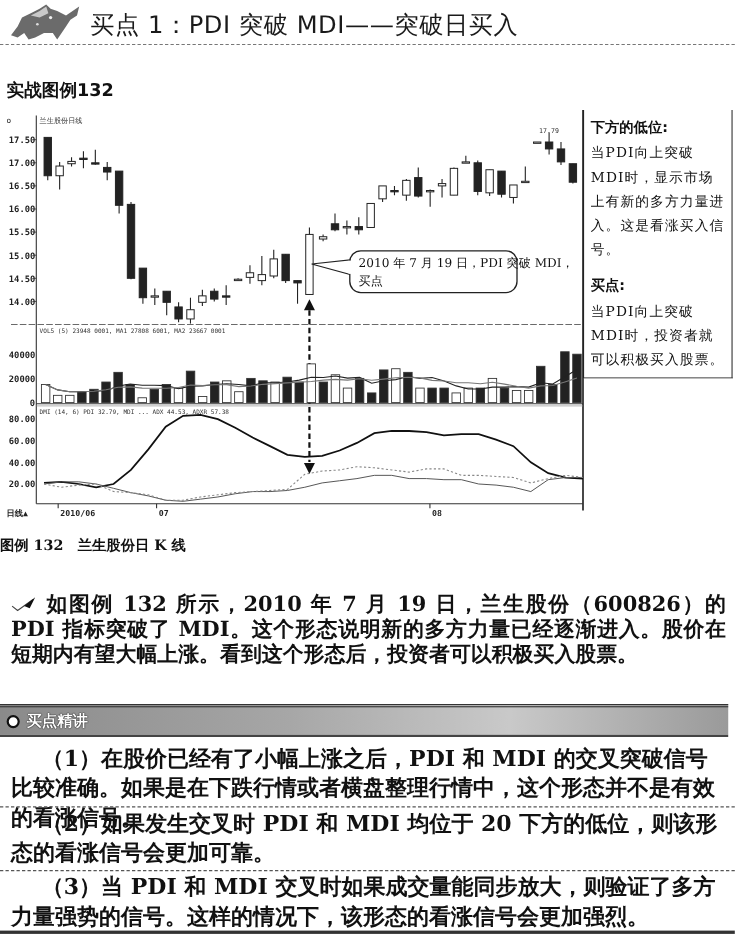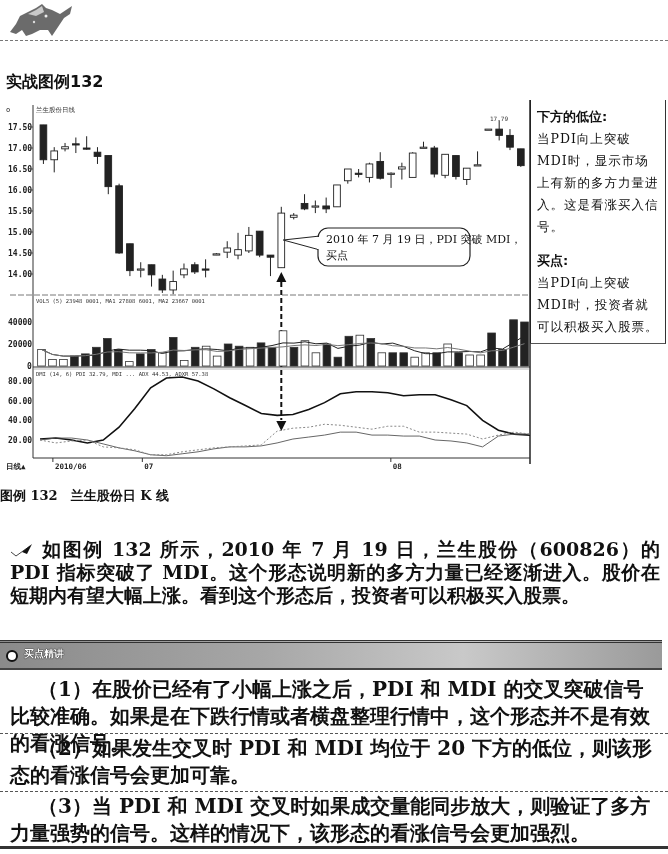--- a/index.html
+++ b/index.html
@@ -13,36 +13,37 @@
   .chart{left:0;top:98px;width:668px;height:380px;}
   .side-box{left:530px;top:100px;width:136px;height:244px;border-left:1.5px solid #222;border-right:1px solid #333;border-bottom:1px solid #555;box-sizing:border-box;padding:6px 4px 0 6px;font-size:12.5px;line-height:22px;}
   .side-box .h{font-family:"DejaVu Sans","Liberation Sans",sans-serif;font-weight:bold;font-size:13px;}
   .side-box .p{letter-spacing:1px;}
   .side-box .gap{height:12px;}
   .caption{left:0;top:487px;width:644px;font-size:13px;font-weight:bold;}
   .para{left:10px;top:538px;width:650px;font-size:19px;line-height:23px;font-weight:bold;text-align:justify;}
   .para .arrow{display:inline-block;width:24px;height:14px;vertical-align:-1px;}
   .tips-header{left:0;top:640px;width:662px;height:30px;background:linear-gradient(90deg,#8a8a8a 0%,#a7a7a7 40%,#c9c9c9 70%,#9a9a9a 100%);border-top:3px double #333;border-bottom:2px solid #444;box-sizing:border-box;}
   .tips-header .ico{position:absolute;left:6px;top:7px;width:12px;height:12px;border:2.5px solid #111;border-radius:50%;box-sizing:border-box;background:#fff;}
-  .tips-header .lbl{position:absolute;left:24px;top:4px;font-family:"DejaVu Sans","Liberation Sans",sans-serif;font-weight:bold;font-size:10px;color:#fff;text-shadow:0 0 1px #000,0 0 1px #000;}
+  .tips-header .lbl{position:absolute;left:24px;top:4px;font-family:"DejaVu Sans","Liberation Sans",sans-serif;font-weight:bold;font-size:14px;color:#fff;text-shadow:0 0 1px #000,0 0 1px #000;}
   .tip{left:10px;width:650px;font-size:20px;line-height:27px;font-weight:bold;}
   .tip .num{padding-left:28px;}
   .tip-divider{left:0;width:668px;border-top:1px dashed #555;height:0;}
   .bottom-rule{left:0;top:846px;width:668px;border-top:3px solid #333;height:0;}
 </style>
 </head>
 <body>
 
 <div class="abs title-band">
   <svg class="abs bull" viewBox="0 0 70 36">
     <path d="M4 30 L10 22 L14 14 L22 10 L30 6 L36 2 L40 6 L46 8 L54 12 L60 8 L66 4 L64 12 L58 16 L54 22 L50 28 L46 34 L42 28 L34 28 L26 32 L20 34 L16 28 L10 32 Z" fill="#6b6b6b"></path>
     <path d="M22 12 L30 8 L36 4 L38 10 L30 14 Z" fill="#c9c9c9"></path>
     <circle cx="40" cy="14" r="1.5" fill="#eee"></circle>
     <circle cx="28" cy="20" r="1.2" fill="#ddd"></circle>
   </svg>
+  <div class="abs title-text">买点 1：PDI 突破 MDI——突破日买入</div>
   <div class="abs title-rule"></div>
 </div>
 
 <div class="abs case-label">实战图例132</div>
 
 <svg class="abs chart" id="chart" viewBox="0 98 668 380" width="668" height="380">
     <line x1="33" y1="105" x2="33" y2="458" stroke="#333" stroke-width="1"></line>
     <line x1="530" y1="100" x2="530" y2="464" stroke="#222" stroke-width="1.5"></line>
     <line x1="10" y1="295" x2="530" y2="295" stroke="#555" stroke-width="0.8" stroke-dasharray="6,2"></line>
     <line x1="33" y1="367" x2="530" y2="367" stroke="#333" stroke-width="1"></line>

